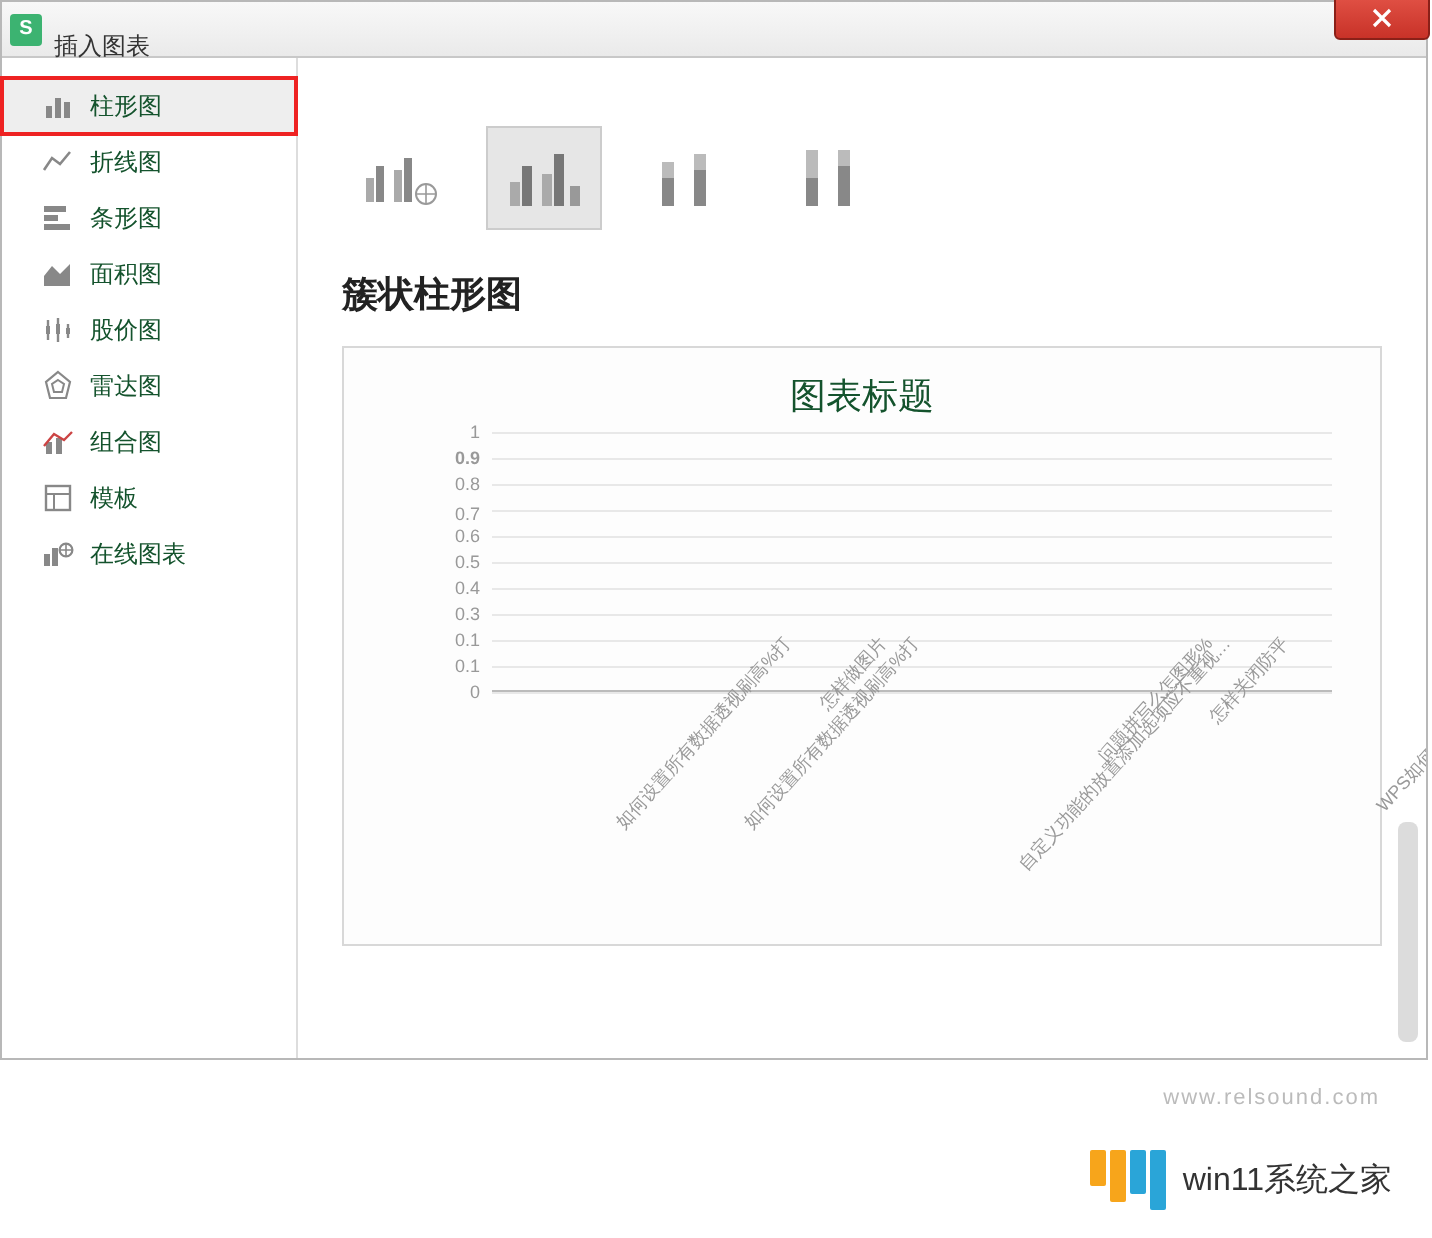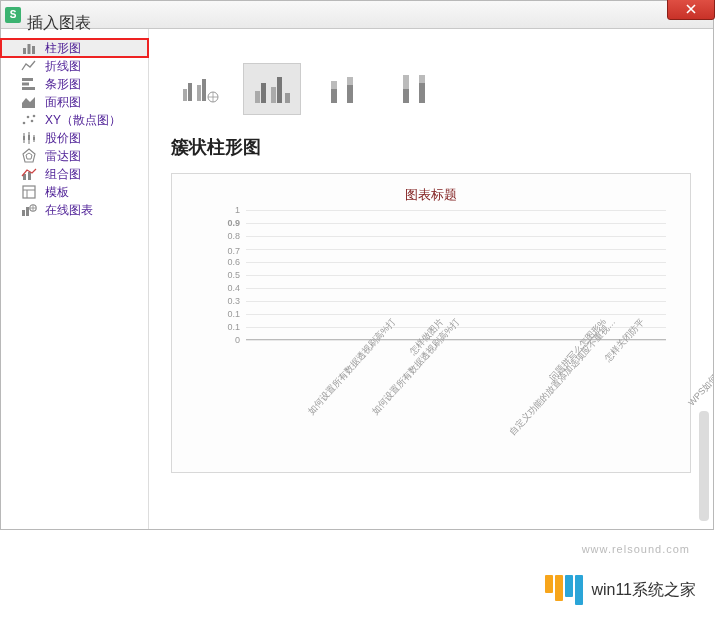--- a/index.html
+++ b/index.html
@@ -2,44 +2,44 @@
 <html><head>
   <meta charset="utf-8">
   <style>
     * { margin: 0; padding: 0; box-sizing: border-box; }
     body { font-family: "Microsoft YaHei", sans-serif; width: 716px; height: 619px; position: relative; background: #fff; overflow: hidden; }
     
     .window { width: 714px; height: 530px; border: 1px solid #b8b8b8; background: #fff; position: relative; }
     
     .titlebar { height: 28px; background: linear-gradient(#f8f8f8, #eaeaea); border-bottom: 1px solid #c8c8c8; display: flex; align-items: center; padding: 0 4px; position: relative; }
     .app-icon { width: 16px; height: 16px; background: #3cb371; border-radius: 2px; display: flex; align-items: center; justify-content: center; color: #fff; font-size: 10px; font-weight: bold; margin-right: 6px; }
-    .title { font-size: 16px; color: #333; margin-top: 17px; }
+    .title { font-size: 12px; color: #333; margin-top: 17px; }
     .close-btn { position: absolute; right: -2px; top: -3px; width: 48px; height: 22px; background: linear-gradient(#e05044, #c83228); border: 1px solid #8a2018; border-radius: 0 0 3px 3px; display: flex; align-items: center; justify-content: center; cursor: pointer; }
     .close-btn svg { width: 12px; height: 12px; }
     
     .body-area { display: flex; height: calc(100% - 28px); }
     
     .sidebar { width: 148px; border-right: 1px solid #ddd; padding-top: 10px; }
-    .side-item { height: 18px; display: flex; align-items: center; padding-left: 20px; font-size: 12px; color: #4c1d95; cursor: pointer; white-space: nowrap; }
+    .side-item { height: 28px; display: flex; align-items: center; padding-left: 20px; font-size: 12px; color: #14532d; cursor: pointer; white-space: nowrap; }
     .side-item.selected { background: #eeeeee; }
     .side-item.highlighted { outline: 2px solid #e22; outline-offset: -1px; }
     .side-icon { width: 16px; height: 16px; margin-right: 8px; display: flex; align-items: center; justify-content: center; flex-shrink: 0; }
     .side-icon svg { width: 16px; height: 16px; }
     
     .main { flex: 1; padding: 34px 22px; overflow: hidden; }
     
     .thumbs { display: flex; gap: 14px; margin-bottom: 20px; }
     .thumb { width: 58px; height: 52px; border: 1px solid transparent; display: flex; align-items: center; justify-content: center; cursor: pointer; }
     .thumb.selected { background: #e6e6e6; border-color: #ccc; }
     .thumb svg { width: 42px; height: 36px; }
     
     .chart-title { font-size: 18px; font-weight: bold; color: #222; margin-bottom: 14px; }
     
     .preview { border: 1px solid #d8d8d8; background: #fdfdfd; padding: 12px 14px; height: 300px; position: relative; }
-    .preview-title { text-align: center; font-size: 13px; color: #7f1d1d; margin-bottom: 6px; }
+    .preview-title { text-align: center; font-size: 18px; color: #14532d; margin-bottom: 6px; }
     .plot-area { position: relative; height: 130px; margin-left: 60px; margin-right: 10px; }
     .gridline { position: absolute; left: 0; right: 0; border-top: 1px solid #e8e8e8; }
     .ytick { position: absolute; right: 100%; margin-right: 6px; font-size: 9px; color: #999; transform: translateY(-50%); }
     .axis-bottom { position: absolute; left: 0; right: 0; bottom: 0; border-top: 1px solid #bbb; }
     .xlabels { position: absolute; left: 60px; right: 10px; top: 142px; height: 140px; }
     .xlabel { position: absolute; font-size: 9px; color: #999; white-space: nowrap; transform: rotate(-48deg); transform-origin: right top; text-align: right; }
     
     .watermark { position: absolute; right: 26px; bottom: 64px; font-size: 11px; color: #bbb; letter-spacing: 1px; text-align: right; }
     
     .branding { position: absolute; right: 20px; bottom: 14px; display: flex; align-items: center; gap: 8px; }
@@ -93,31 +93,20 @@
         </span>
         <span>条形图</span>
       </div>
       <div class="side-item">
         <span class="side-icon">
           <svg viewBox="0 0 16 16">
               <path d="M1 14 L1 9 L5 4 L9 8 L14 3 L14 14 Z" fill="#888"></path>
             </svg>
         </span>
         <span>面积图</span>
-      </div>
-      <div class="side-item">
-        <span class="side-icon">
-          <svg viewBox="0 0 16 16">
-              <circle cx="3" cy="11" r="1.3" fill="#888"></circle>
-              <circle cx="7" cy="5" r="1.3" fill="#888"></circle>
-              <circle cx="11" cy="9" r="1.3" fill="#888"></circle>
-              <circle cx="13" cy="4" r="1.3" fill="#888"></circle>
-            </svg>
-        </span>
-        <span>XY（散点图）</span>
       </div>
       <div class="side-item">
         <span class="side-icon">
           <svg viewBox="0 0 16 16">
               <line x1="3" y1="3" x2="3" y2="13" stroke="#888" stroke-width="1.2"></line>
               <line x1="8" y1="2" x2="8" y2="14" stroke="#888" stroke-width="1.2"></line>
               <line x1="13" y1="5" x2="13" y2="12" stroke="#888" stroke-width="1.2"></line>
               <rect x="2" y="6" width="2" height="4" fill="#888"></rect>
               <rect x="7" y="5" width="2" height="5" fill="#888"></rect>
               <rect x="12" y="7" width="2" height="3" fill="#888"></rect>

